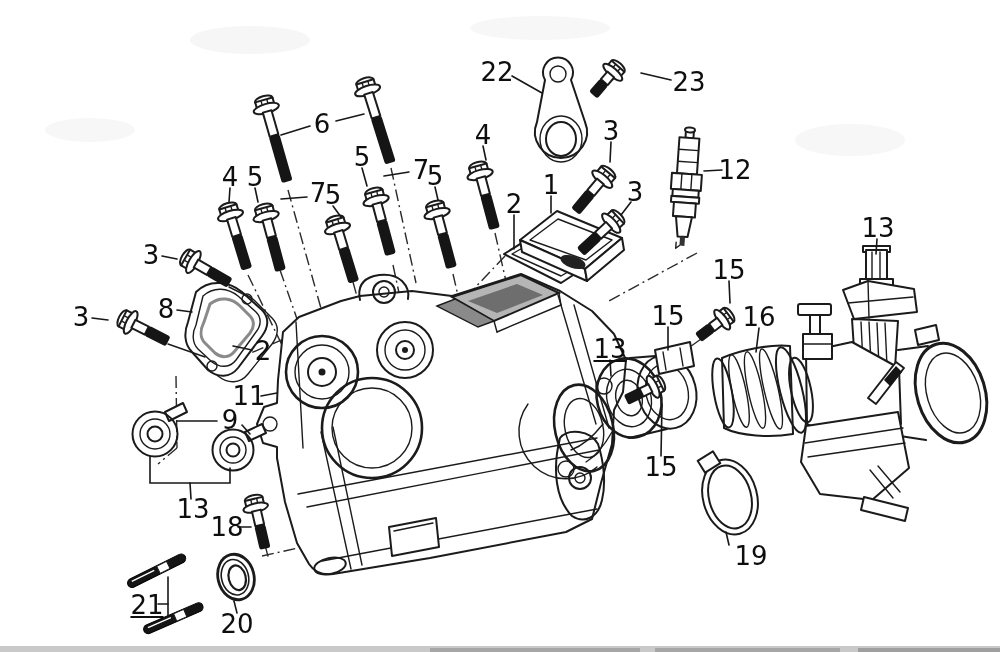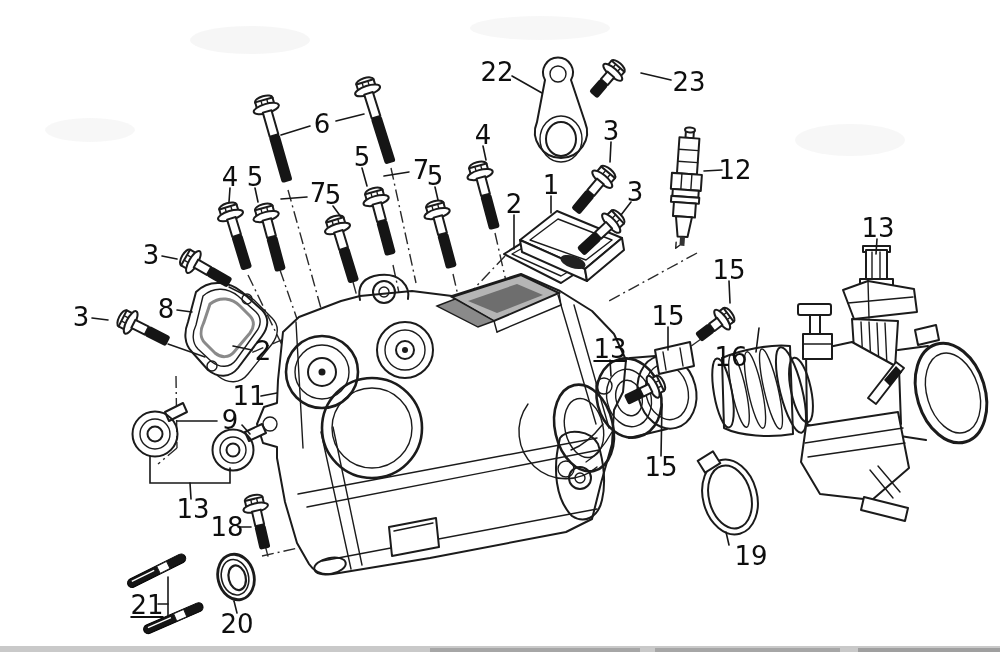--- a/index.html
+++ b/index.html
@@ -390,21 +390,21 @@
       <div class="callout" style="left: 421px; top: 170px;">7</div>
       <div class="callout" style="left: 166px; top: 309px;">8</div>
       <div class="callout" style="left: 230px; top: 420px;">9</div>
       <div class="callout" style="left: 193px; top: 509px;">13</div>
       <div class="callout" style="left: 249px; top: 396px;">11</div>
       <div class="callout" style="left: 735px; top: 170px;">12</div>
       <div class="callout" style="left: 610px; top: 349px; text-decoration: underline;">13</div>
       <div class="callout" style="left: 668px; top: 316px;">15</div>
       <div class="callout" style="left: 729px; top: 270px;">15</div>
       <div class="callout" style="left: 661px; top: 467px;">15</div>
-      <div class="callout" style="left: 731px; top: 317px; margin-top: 40px;">16</div>
+      <div class="callout" style="left: 759px; top: 317px;">16</div>
       <div class="callout" style="left: 878px; top: 228px;">13</div>
       <div class="callout" style="left: 227px; top: 527px;">18</div>
       <div class="callout" style="left: 751px; top: 556px;">19</div>
       <div class="callout" style="left: 237px; top: 624px;">20</div>
       <div class="callout" style="left: 147px; top: 605px; text-decoration: underline;">21</div>
       <div class="callout" style="left: 497px; top: 72px;">22</div>
       <div class="callout" style="left: 689px; top: 82px;">23</div>
     </div>
 
 </div>

